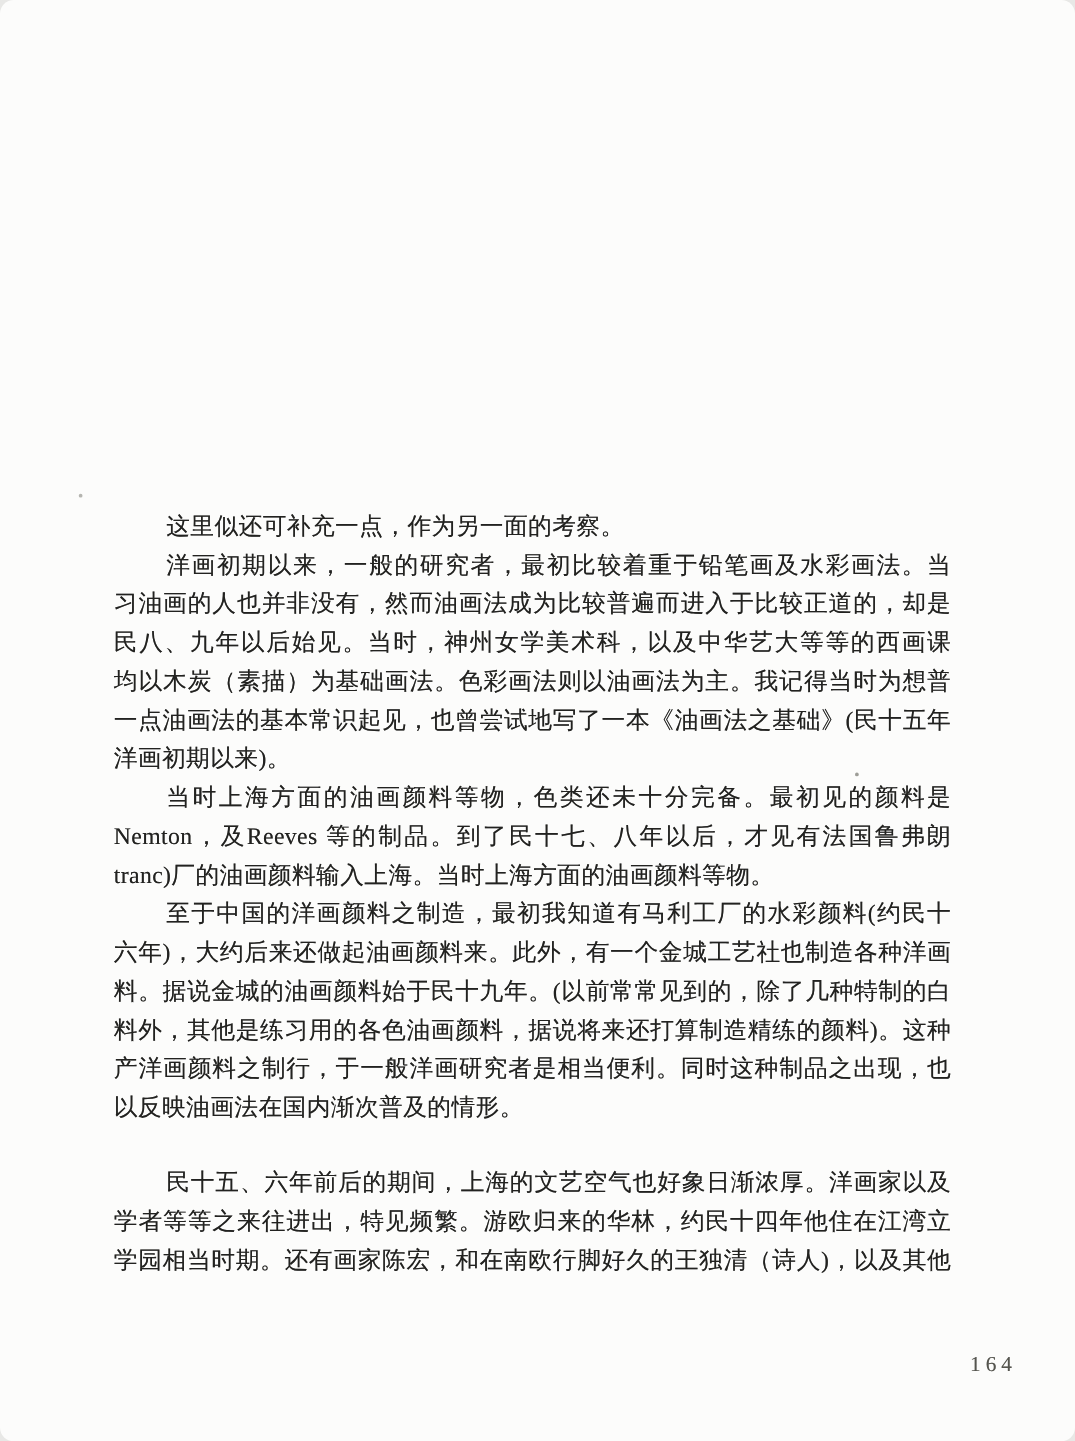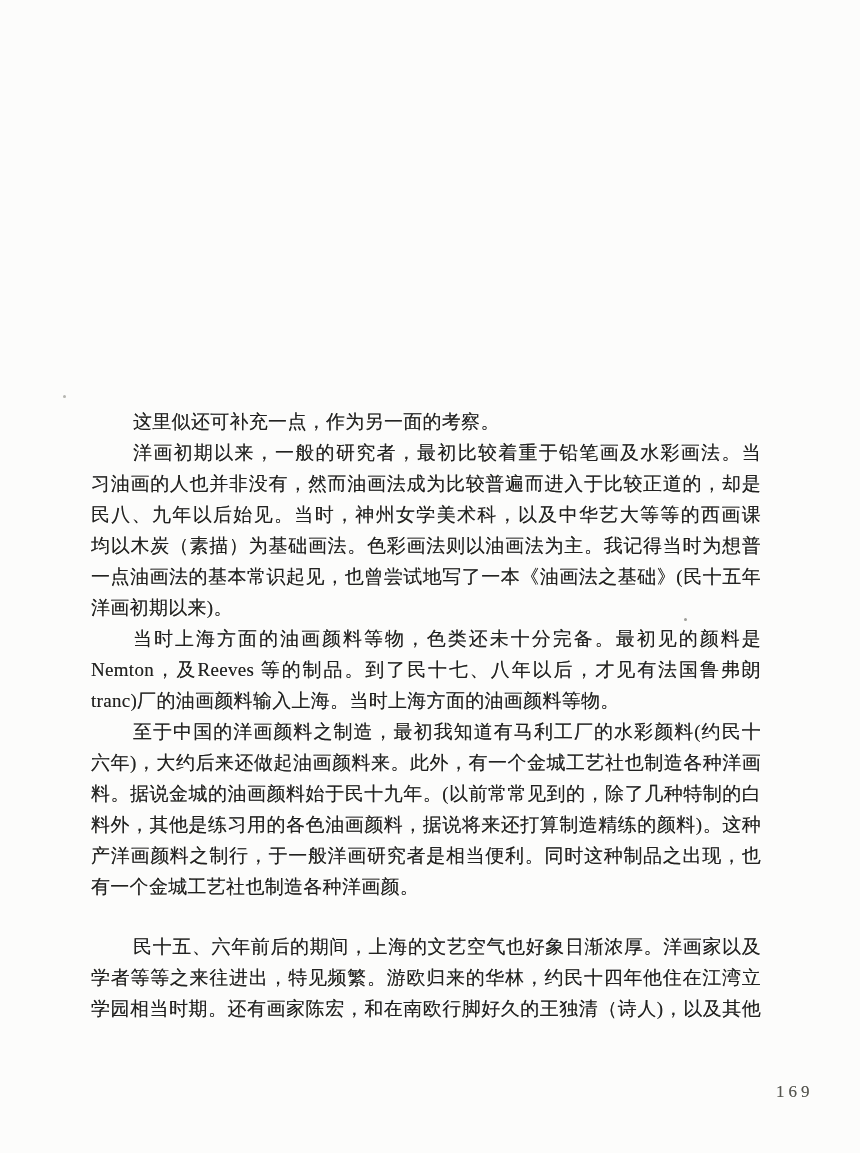--- a/index.html
+++ b/index.html
@@ -8,20 +8,21 @@
     background: #e8e8e6;
   }
   .page {
     position: relative;
     width: 860px;
     height: 1153px;
     margin: 0 auto;
     background: #fcfcfb;
     overflow: hidden;
     font-family: "Liberation Serif", "DejaVu Serif", serif;
+    border-radius: 11px;
   }
   .text-block {
     position: absolute;
     left: 91px;
     top: 406px;
     width: 670px;
     color: #222220;
   }
   .para { margin: 0; padding: 0; }
   .para.gap-before { margin-top: 29px; }
@@ -87,23 +88,23 @@
         <div class="line fill indent">当时上海方面的油画颜料等物，色类还未十分完备。最初见的颜料是Winsor</div>
         <div class="line fill">Nemton，及Reeves 等的制品。到了民十七、八年以后，才见有法国鲁弗朗（Le-</div>
         <div class="line nofill">tranc)厂的油画颜料输入上海。当时上海方面的油画颜料等物。</div>
       </div>
       <div class="para">
         <div class="line fill indent">至于中国的洋画颜料之制造，最初我知道有马利工厂的水彩颜料(约民十五、</div>
         <div class="line fill">六年)，大约后来还做起油画颜料来。此外，有一个金城工艺社也制造各种洋画颜</div>
         <div class="line fill">料。据说金城的油画颜料始于民十九年。(以前常常见到的，除了几种特制的白颜</div>
         <div class="line fill">料外，其他是练习用的各色油画颜料，据说将来还打算制造精练的颜料)。这种国</div>
         <div class="line fill">产洋画颜料之制行，于一般洋画研究者是相当便利。同时这种制品之出现，也足</div>
-        <div class="line nofill">有一个金城工艺社也制造各种洋画颜。</div>
+        <div class="line nofill">以反映油画法在国内渐次普及的情形。</div>
       </div>
       <div class="para gap-before">
         <div class="line fill indent">民十五、六年前后的期间，上海的文艺空气也好象日渐浓厚。洋画家以及文</div>
         <div class="line fill">学者等等之来往进出，特见频繁。游欧归来的华林，约民十四年他住在江湾立达</div>
         <div class="line fill">学园相当时期。还有画家陈宏，和在南欧行脚好久的王独清（诗人)，以及其他如</div>
       </div>
     </div>
 
-  <div class="page-number">169</div>
+  <div class="page-number">164</div>
 </div>
 
 </body></html>

